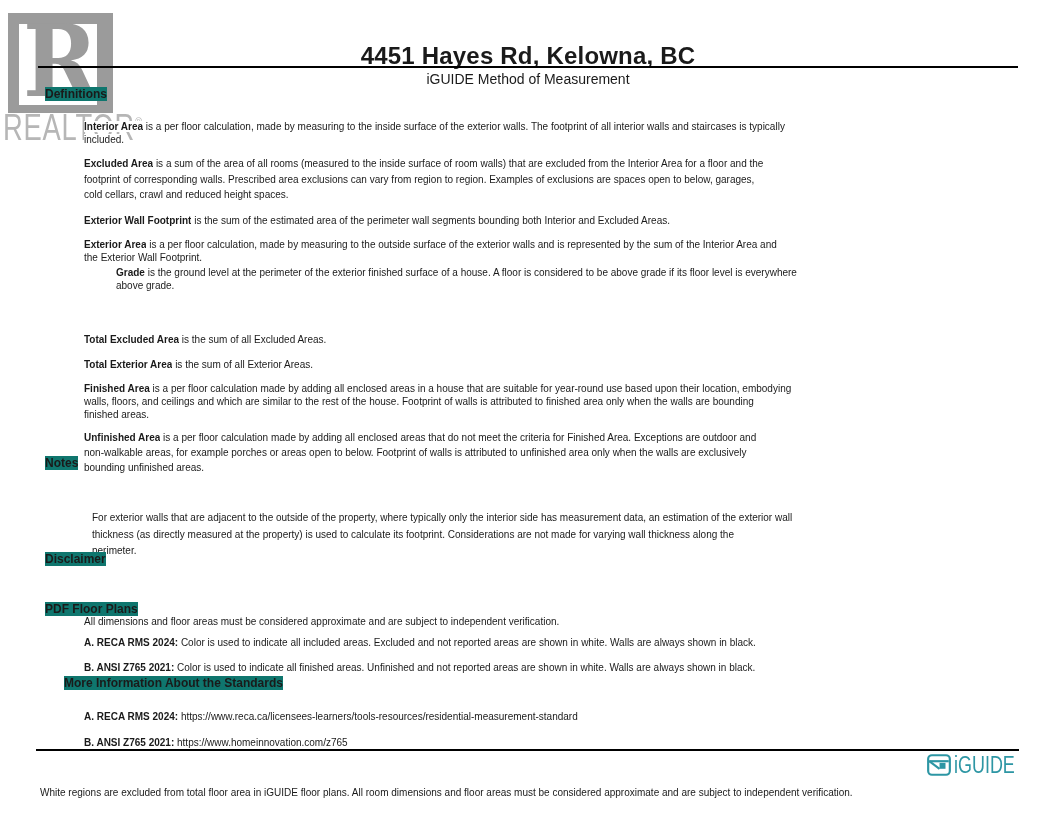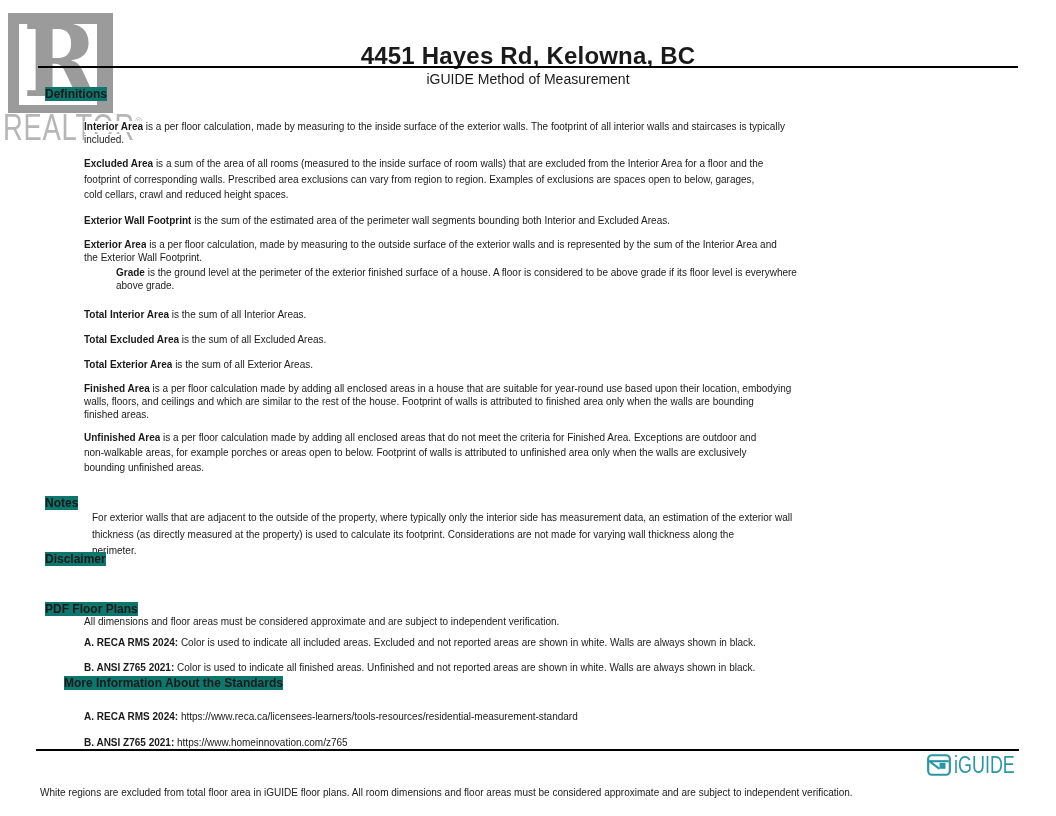--- a/index.html
+++ b/index.html
@@ -26,21 +26,21 @@
   
   .h{position:absolute;left:45px;font-size:12px;font-weight:bold;z-index:2;}
   .h span{background:#0f766e;}
   .para{position:absolute;left:84px;font-size:10px;line-height:13px;white-space:pre-line;z-index:2;}
   .para strong,.para span{background:#fff;}
 
   #h-definitions{top:87px;}
   .d0{top:110px;} .d1{top:146px;line-height:15.5px;} .d2{top:204px;} .d3{top:228px;}
   .d4{top:256px;line-height:13px;margin-left:32px;} .d5{top:298px;} .d6{top:323px;} .d7{top:348px;}
   .d8{top:372px;} .d9{top:420px;line-height:15px;}
-  #h-notes{top:496px;} .notes-p{top:500px;line-height:16.5px;margin-left:8px;}
+  #h-notes{top:456px;} .notes-p{top:500px;line-height:16.5px;margin-left:8px;}
   #h-disclaimer{top:552px;} .disc-p{top:575px;margin-top:40px;}
   #h-pdf{top:602px;} .pdf-a{top:626px;} .pdf-b{top:651px;}
   #h-more{top:676px;padding-left:19px;} .more-a{top:700px;} .more-b{top:726px;}
 
   
   .footer-rule{position:absolute;top:749px;left:36px;width:983px;height:2px;background:#000;z-index:2;}
   .footer-text{position:absolute;top:757px;left:40px;font-size:10px;color:#1a1a1a;z-index:2;margin-top:30px;}
   .brand{position:absolute;top:752px;left:926px;display:flex;align-items:center;z-index:2;}
   .brand-word{font-size:23px;line-height:1;color:#2d96a4;transform:scaleX(0.78);transform-origin:left center;
               margin-left:2px;white-space:nowrap;}
@@ -69,21 +69,20 @@
   <p class="para d0"><strong>Interior Area</strong><span> is a per floor calculation, made by measuring to the inside surface of the exterior walls. The footprint of all interior walls and staircases is typically
 included.</span></p>
   <p class="para d1"><strong>Excluded Area</strong><span> is a sum of the area of all rooms (measured to the inside surface of room walls) that are excluded from the Interior Area for a floor and the
 footprint of corresponding walls. Prescribed area exclusions can vary from region to region. Examples of exclusions are spaces open to below, garages,
 cold cellars, crawl and reduced height spaces.</span></p>
   <p class="para d2"><strong>Exterior Wall Footprint</strong><span> is the sum of the estimated area of the perimeter wall segments bounding both Interior and Excluded Areas.</span></p>
   <p class="para d3"><strong>Exterior Area</strong><span> is a per floor calculation, made by measuring to the outside surface of the exterior walls and is represented by the sum of the Interior Area and
 the Exterior Wall Footprint.</span></p>
   <p class="para d4"><strong>Grade</strong><span> is the ground level at the perimeter of the exterior finished surface of a house. A floor is considered to be above grade if its floor level is everywhere
 above grade.</span></p>
-  <p class="para d5"><strong>Total Interior Area</strong><span> is the sum of all Interior Areas.</span></p>
   <p class="para d6"><strong>Total Excluded Area</strong><span> is the sum of all Excluded Areas.</span></p>
   <p class="para d7"><strong>Total Exterior Area</strong><span> is the sum of all Exterior Areas.</span></p>
   <p class="para d8"><strong>Finished Area</strong><span> is a per floor calculation made by adding all enclosed areas in a house that are suitable for year-round use based upon their location, embodying
 walls, floors, and ceilings and which are similar to the rest of the house. Footprint of walls is attributed to finished area only when the walls are bounding
 finished areas.</span></p>
   <p class="para d9"><strong>Unfinished Area</strong><span> is a per floor calculation made by adding all enclosed areas that do not meet the criteria for Finished Area. Exceptions are outdoor and
 non-walkable areas, for example porches or areas open to below. Footprint of walls is attributed to unfinished area only when the walls are exclusively
 bounding unfinished areas.</span></p>
 
   <div class="h" id="h-notes"><span>Notes</span></div>

